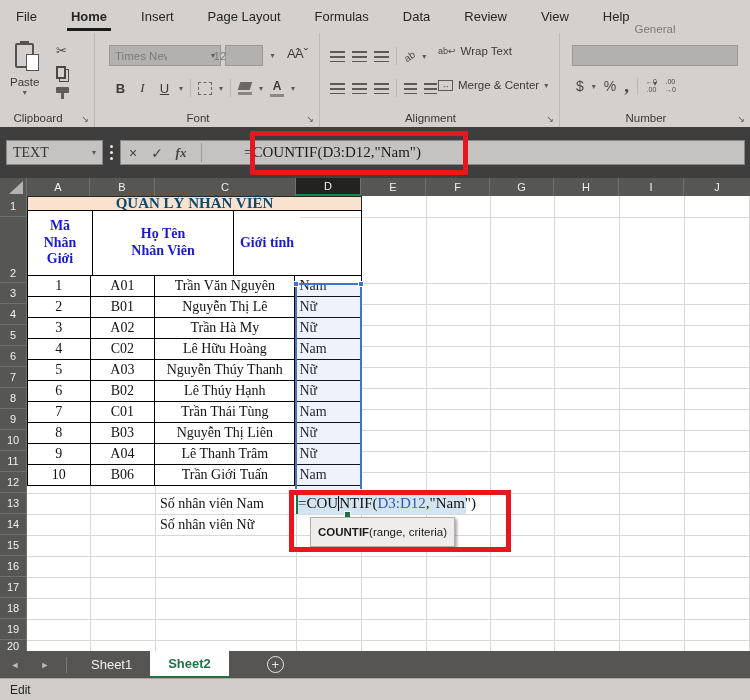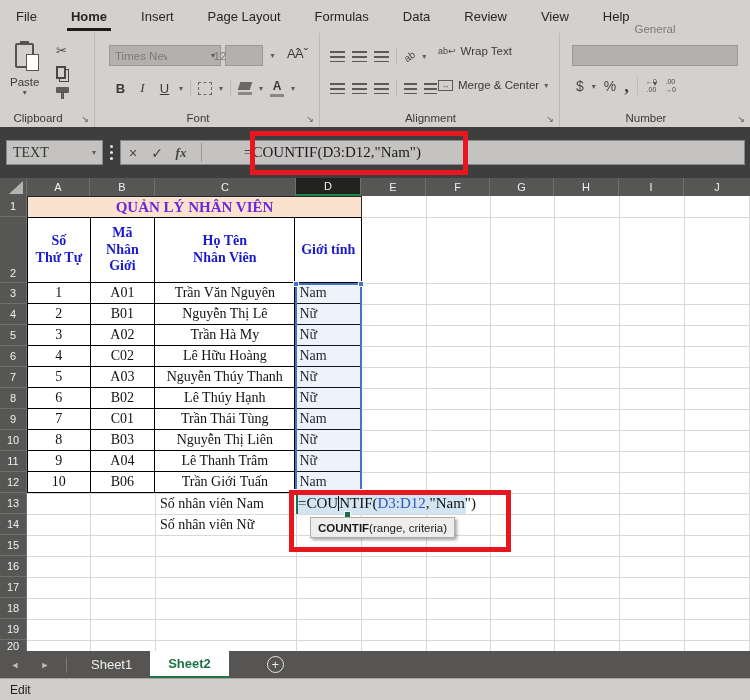--- a/index.html
+++ b/index.html
@@ -67,21 +67,21 @@
   .row-hdrs { position:absolute; left:0; top:18px; width:27px; background:#565654; }
   .rh { width:27px; border-bottom:1px solid #6f6f6d; border-right:1px solid #6f6f6d; color:#f0f0f0; font-size:11px;
         display:flex; align-items:center; justify-content:center; background:#565654; }
   .rh.bottomal { align-items:flex-end; padding-bottom:3px; }
 
   .gl-v { position:absolute; top:18px; height:455px; width:1px; background:#d8d8d8; z-index:1; }
   .gl-h { position:absolute; left:27px; width:723px; height:1px; background:#d8d8d8; z-index:1; }
 
   
   .xl-table { position:absolute; left:27px; top:18px; width:335px; z-index:5; }
-  .t-title { height:21px; background:#fbe2ce; border:1px solid #262626; border-bottom:none; color:#6d28d9; font-weight:bold;
+  .t-title { height:14px; background:#fbe2ce; border:1px solid #262626; border-bottom:none; color:#0c4a6e; font-weight:bold;
              font-size:15px; display:flex; align-items:center; justify-content:center;
              font-family:"Liberation Serif","DejaVu Serif",serif; }
   .t-hrow { display:flex; height:66px; border:1px solid #000; }
   .t-hrow .th { border-right:1px solid #000; color:#1a1acd; font-weight:bold; font-size:14px; text-align:center;
                 display:flex; align-items:center; justify-content:center; white-space:pre-line; line-height:1.18;
                 font-family:"Liberation Serif","DejaVu Serif",serif; background:#fff; }
   .t-hrow .th:last-child { border-right:none; }
   .t-row { display:flex; height:21px; border-left:1px solid #000; border-right:1px solid #000; }
   .t-row .td { border-right:1px solid #000; border-bottom:1px solid #000; font-size:14px; background:#fff;
                display:flex; align-items:center; justify-content:center;
@@ -100,21 +100,21 @@
 
   
   .edit-cell { position:absolute; left:296px; top:315px; width:170px; height:21px; background:#d3e5f3;
                border-left:2px solid #1d7044; display:flex; align-items:center; z-index:12;
                font-size:15px; font-family:"Liberation Serif","DejaVu Serif",serif; color:#111; white-space:nowrap; }
   .caret { display:inline-block; width:0; height:15px; border-left:1px solid #000; }
   .refblue { color:#3257b5; }
   .greenhdl { position:absolute; left:46px; bottom:-4px; width:7px; height:7px; background:#1d7044; border:1px solid #fff; }
 
   
-  .tooltip { position:absolute; left:310px; top:339px; height:21px; background:#eeedec; border:1px solid #b0aeac;
+  .tooltip { position:absolute; left:310px; top:339px; height:30px; background:#eeedec; border:1px solid #b0aeac;
              box-shadow:2px 2px 3px rgba(0,0,0,0.35); display:flex; align-items:center; padding:0 7px;
              font-size:11.5px; color:#1b1b1b; z-index:30; white-space:nowrap; }
   .tooltip b { margin-right:0; }
 
   
   .sheet-bar { position:absolute; left:0; top:651px; width:750px; height:27px; background:#565553; display:flex; align-items:center; }
   .nav-arrow { color:#bdbbb9; font-size:9px; width:30px; text-align:center; }
   .tabsep { width:1px; height:16px; background:#7c7a78; margin:0 6px; }
   .stab { height:27px; display:flex; align-items:center; padding:0 18px; font-size:13px; color:#f0f0f0; }
   .stab.active { background:#fff; color:#217346; font-weight:bold; border-bottom:2px solid #217346; }
@@ -326,22 +326,20 @@
   <div class="gl-h" style="top:357px;"></div>
   <div class="gl-h" style="top:378px;"></div>
   <div class="gl-h" style="top:399px;"></div>
   <div class="gl-h" style="top:420px;"></div>
   <div class="gl-h" style="top:441px;"></div>
   <div class="gl-h" style="top:462px;"></div>
 
   <div class="xl-table">
     <div class="t-title">QUẢN LÝ NHÂN VIÊN</div>
     <div class="t-hrow">
-      <div class="th w1">Số
-Thứ Tự</div>
       <div class="th w2">Mã
 Nhân
 Giới</div>
       <div class="th w3">Họ Tên
 Nhân Viên</div>
       <div class="th w4">Giới tính</div>
     </div>
     <div class="t-row">
       <div class="td w1">1</div>
       <div class="td w2">A01</div>

